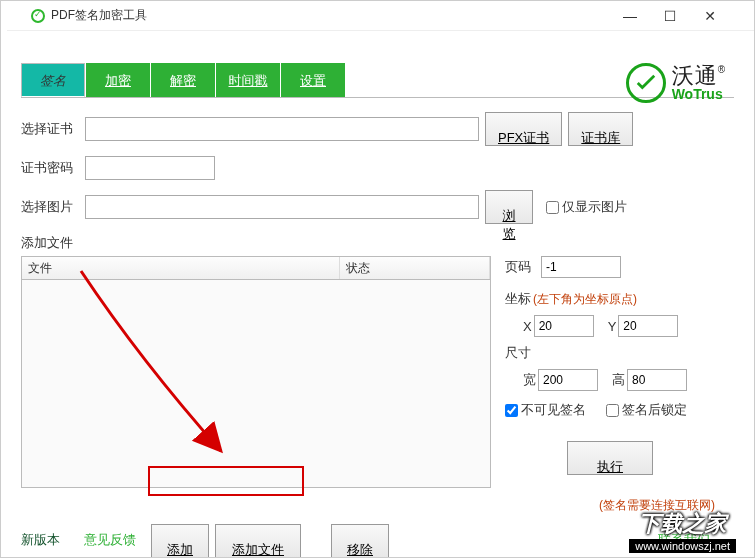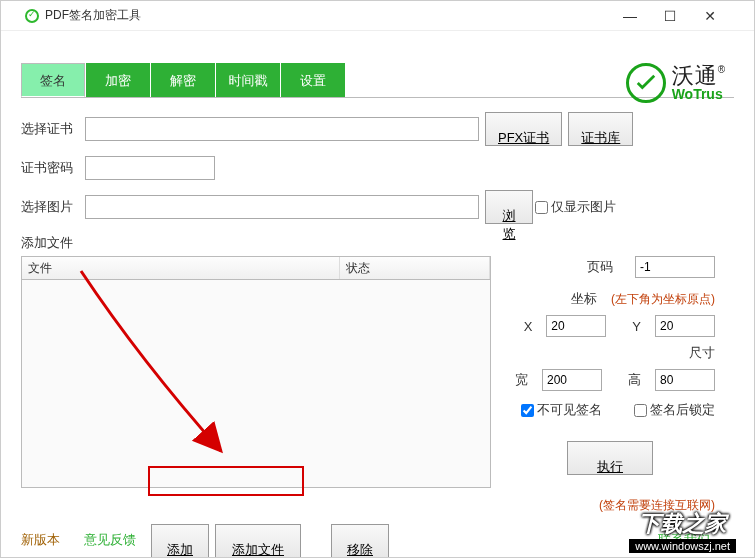--- a/index.html
+++ b/index.html
@@ -1,63 +1,63 @@
 <!DOCTYPE html>
 <html><head>
 <meta charset="utf-8">
 <style>
 * { box-sizing: border-box; margin: 0; padding: 0; font-family: "Microsoft YaHei", Arial, sans-serif; }
 body { background: #fff; width: 755px; height: 558px; position: relative; overflow: hidden; border: 1px solid #ccc; }
 
-.titlebar { height: 30px; display: flex; align-items: center; padding: 0 24px; border-bottom: 1px solid #eee; }
+.titlebar { height: 30px; display: flex; align-items: center; padding: 0 24px; border-bottom: 1px solid #eee; margin-left: 6px; }
 .titlebar .icon-circle { width: 14px; height: 14px; border: 2px solid #2eb82e; border-radius: 50%; position: relative; margin-right: 6px; }
 .titlebar .icon-circle::after { content: "✓"; color: #2eb82e; font-size: 9px; position: absolute; top: -2px; left: 1px; }
 .titlebar .title { font-size: 12px; color: #333; flex: 1; }
 .winbtns { display: flex; }
 .winbtn { width: 40px; height: 30px; text-align: center; line-height: 30px; font-size: 14px; color: #333; cursor: pointer; }
 
 .content { position: relative; padding: 6px 20px 0 20px; }
 
 .logo { position: absolute; right: 28px; top: 32px; display: flex; align-items: center; gap: 6px; }
 .logo-badge { width: 40px; height: 40px; border: 3px solid #1aa31a; border-radius: 50%; display: flex; align-items: center; justify-content: center; }
 .logo-badge svg { width: 22px; height: 22px; }
 .logo-text { line-height: 1; }
 .logo-cn { font-size: 22px; font-weight: normal; color: #222; letter-spacing: 1px; }
 .logo-en { font-size: 14px; color: #1aa31a; font-weight: bold; }
 .logo-r { font-size: 10px; vertical-align: top; }
 
 .tabs { display: flex; margin-top: 26px; border-bottom: 1px solid #bbb; }
 .tab { width: 64px; height: 34px; text-align: center; line-height: 34px; font-size: 13px; margin-right: 1px; cursor: pointer; }
-.tab.active { background: #86efac; border: 1px solid #bbb; border-bottom: 1px solid #fff; margin-bottom: -1px; color: #333; }
-.tab.green { background: #2eb035; color: #fff; border: 1px solid #2eb035; }
+.tab.active { background: #14b8a6; border: 1px solid #bbb; border-bottom: 1px solid #fff; margin-bottom: -1px; color: #333; font-style: italic; }
+.tab.green { background: #2eb035; color: #fff; border: 1px solid #2eb035; text-decoration: underline; }
 
 .form { margin-top: 14px; font-size: 13px; color: #333; }
 .row { display: flex; align-items: center; margin-bottom: 10px; }
 .row .lbl { width: 64px; }
 .row .txt { height: 24px; border: 1px solid #aaa; padding: 0 4px; font-size: 12px; }
 
 .file-area { display: flex; gap: 14px; }
 .table-box { width: 470px; }
 .table-head { display: flex; height: 24px; background: linear-gradient(#fdfdfd,#f0f0f0); border: 1px solid #bbb; }
 .th { padding: 0 6px; line-height: 22px; font-size: 12px; border-right: 1px solid #ddd; }
 .table-body { height: 208px; border: 1px solid #bbb; border-top: none; background: #fafafa; position: relative; }
 
 .side { width: 210px; font-size: 13px; }
-.side .srow { display: flex; align-items: center; margin-bottom: 7px; gap: 14px; justify-content: flex-end; }
+.side .srow { display: flex; align-items: center; margin-bottom: 7px; gap: 2px; }
 .side input[type=text] { height: 22px; border: 1px solid #aaa; padding: 0 4px; font-size: 12px; width: 60px; }
 .hint { color: #c2410c; font-size: 12px; }
 
 .btn { height: 26px; padding: 16px 12px; background: linear-gradient(#f8f8f8,#e8e8e8); border: 1px solid #999; font-size: 13px; cursor: pointer; text-decoration: underline; }
 .btn-big { height: 34px; width: 86px; }
 
 .highlight-box { position: absolute; border: 2px solid #d40000; pointer-events: none; }
 
 .footer { position: absolute; bottom: 8px; left: 20px; right: 20px; display: flex; font-size: 13px; }
 .footer a { text-decoration: none; margin-right: 24px; cursor: pointer; }
-.red { color: #a16207; }
+.red { color: #14532d; }
 .green-t { color: #2eb035; }
 .footer .right { margin-left: auto; }
 
 .watermark { position: absolute; right: 18px; bottom: 4px; text-align: center; color: #fff; }
 .watermark .wm1 { font-size: 22px; font-style: italic; font-weight: bold; text-shadow: 0 0 3px #000, 0 0 3px #000, 0 0 3px #000; }
 .watermark .wm2 { font-size: 11px; background: #000; color: #fff; padding: 1px 6px; }
 
 .arrow-svg { position: absolute; pointer-events: none; }
 </style>
 </head>
@@ -103,21 +103,21 @@
       <button class="btn" style="margin-left:6px">证书库</button>
     </div>
     <div class="row">
       <span class="lbl">证书密码</span>
       <input class="txt" type="password" style="width: 130px;">
     </div>
     <div class="row">
       <span class="lbl">选择图片</span>
       <input class="txt" style="width: 394px;">
       <button class="btn" style="margin-left:6px;width:48px">浏览</button>
-      <label style="margin-left:2px;display:flex;align-items:center;gap:3px">
+      <label style="margin-left:13px;display:flex;align-items:center;gap:3px">
         <input type="checkbox" style="">
         <span>仅显示图片</span>
       </label>
     </div>
     <div class="row" style="margin-bottom:4px">
       <span class="lbl">添加文件</span>
     </div>
 
     <div class="file-area">
       <div class="table-box">

